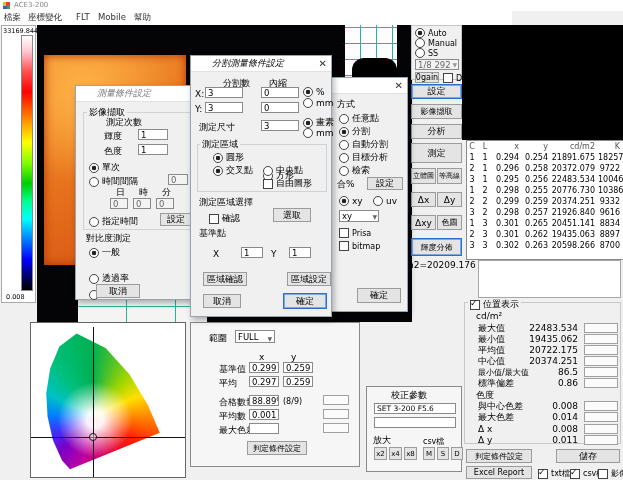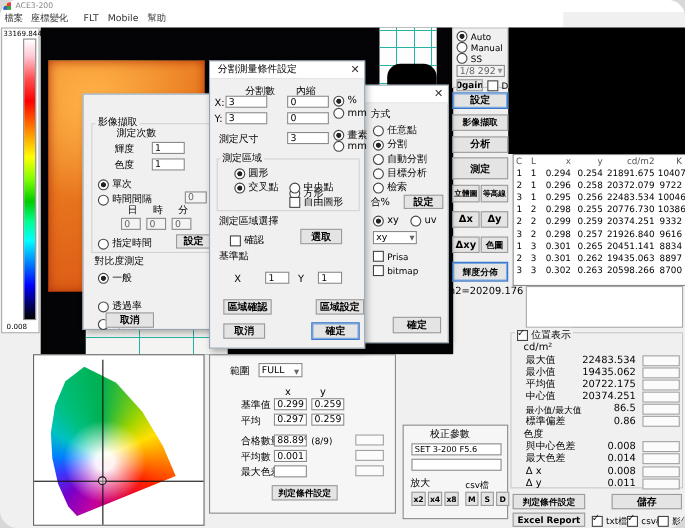--- a/index.html
+++ b/index.html
@@ -1,33 +1,33 @@
 <!DOCTYPE html>
 <html><head>
 <meta charset="utf-8">
 <style>
   html,body{margin:0;padding:0;background:#d8d8d8;}
   #win{position:relative;width:623px;height:480px;background:#f0f0f0;overflow:hidden;
-       font-family:"DejaVu Sans",sans-serif;font-size:9px;color:#000;border-radius:16px;}
+       font-family:"DejaVu Sans",sans-serif;font-size:9px;color:#000;}
   .abs{position:absolute;box-sizing:border-box;}
   .lbl{position:absolute;white-space:nowrap;font-size:9px;line-height:11px;}
   .sm{font-size:8px;}
   .btn{position:absolute;box-sizing:border-box;background:#e4e4e4;border:1px solid #9b9b9b;
-       display:flex;align-items:center;justify-content:center;font-size:9px;white-space:nowrap;overflow:hidden;font-weight:bold;}
+       display:flex;align-items:center;justify-content:center;font-size:9px;white-space:nowrap;overflow:hidden;}
   .btn.focus{border:1px solid #2a6fc9;box-shadow:inset 0 0 0 1px #7aa8e0;}
   .field{position:absolute;box-sizing:border-box;background:#fff;border:1px solid #8a8a8a;
          font-size:8.5px;line-height:10px;padding:0 2px;white-space:nowrap;overflow:hidden;}
   .field.dis{background:#f3f3f3;color:#666;}
   .opt{position:absolute;display:flex;align-items:center;gap:3px;white-space:nowrap;font-size:9px;}
   .radio{display:inline-block;width:8px;height:8px;border:1px solid #444;border-radius:50%;background:#fff;flex:0 0 auto;}
   .radio.on{background:radial-gradient(circle,#222 0 2px,#fff 2.6px);}
   .check{display:inline-block;width:8px;height:8px;border:1px solid #444;background:#fff;flex:0 0 auto;position:relative;}
   .check.on::after{content:"✓";position:absolute;left:-1px;top:-3px;font-size:9px;color:#111;}
   .dlg{position:absolute;background:#f0f0f0;border:1px solid #97a5b2;box-shadow:2px 3px 6px rgba(0,0,0,.3);box-sizing:border-box;}
-  .tbar{position:relative;height:15px;background:#fff;font-size:9px;line-height:15px;padding:0 7px;border-bottom:1px solid #e2e2e2;}
+  .tbar{position:relative;height:15px;background:#fff;font-size:9px;line-height:15px;padding:0 21px;border-bottom:1px solid #e2e2e2;font-style:italic;}
   .tbar.inactive{color:#7a7a7a;}
   .xbtn{position:absolute;right:4px;top:0;font-size:10px;line-height:15px;color:#333;}
   .grp{position:absolute;border:1px solid #d2d2d2;box-sizing:border-box;}
   .grplbl{position:absolute;background:#f0f0f0;padding:0 2px;font-size:9px;line-height:10px;}
   .sbox{position:absolute;width:34px;height:10px;background:#fbfbfb;border:1px solid #a0a0a0;box-sizing:border-box;}
   
   .table{position:absolute;left:466px;top:140px;width:156px;height:118px;background:#fff;
          border:1px solid #8a8a8a;font-size:8px;overflow:hidden;}
   .thead,.trow{display:flex;height:11px;line-height:11px;}
   .thead{color:#555;}
@@ -134,21 +134,21 @@
         <span class="tc c3">y</span>
         <span class="tc c4">cd/m2</span>
         <span class="tc c5">K</span>
       </div>
       <div class="trow">
         <span class="tc c0">1</span>
         <span class="tc c1">1</span>
         <span class="tc c2">0.294</span>
         <span class="tc c3">0.254</span>
         <span class="tc c4">21891.675</span>
-        <span class="tc c5">10407</span>
+        <span class="tc c5">18257</span>
       </div>
       <div class="trow">
         <span class="tc c0">2</span>
         <span class="tc c1">1</span>
         <span class="tc c2">0.296</span>
         <span class="tc c3">0.258</span>
         <span class="tc c4">20372.079</span>
         <span class="tc c5">9722</span>
       </div>
       <div class="trow">
@@ -205,20 +205,21 @@
         <span class="tc c2">0.302</span>
         <span class="tc c3">0.263</span>
         <span class="tc c4">20598.266</span>
         <span class="tc c5">8700</span>
       </div>
     </div>
 
   <div class="abs" style="left:478px;top:260px;width:143px;height:38px;background:#fff;border:1px solid #a7a7a7;"></div>
 
   <div class="dlg" style="left:75px;top:85px;width:130px;height:215px;z-index:5;">
+    <div class="tbar inactive"><span>測量條件設定</span></div>
     <div class="grp" style="left:7px;top:26px;width:114px;height:118px;"></div>
     <span class="grplbl" style="left:11px;top:21px;">影像擷取</span>
     <span class="lbl" style="left:30px;top:31px;">測定次數</span>
     <span class="lbl" style="left:28px;top:45px;">輝度</span>
     <div class="field" style="left:62px;top:43px;width:30px;height:11px;">1</div>
     <span class="lbl" style="left:28px;top:60px;">色度</span>
     <div class="field" style="left:62px;top:58px;width:30px;height:11px;">1</div>
     <div class="opt" style="left:13px;top:75px;">
         <span class="radio on"></span>
         <span>單次</span>

